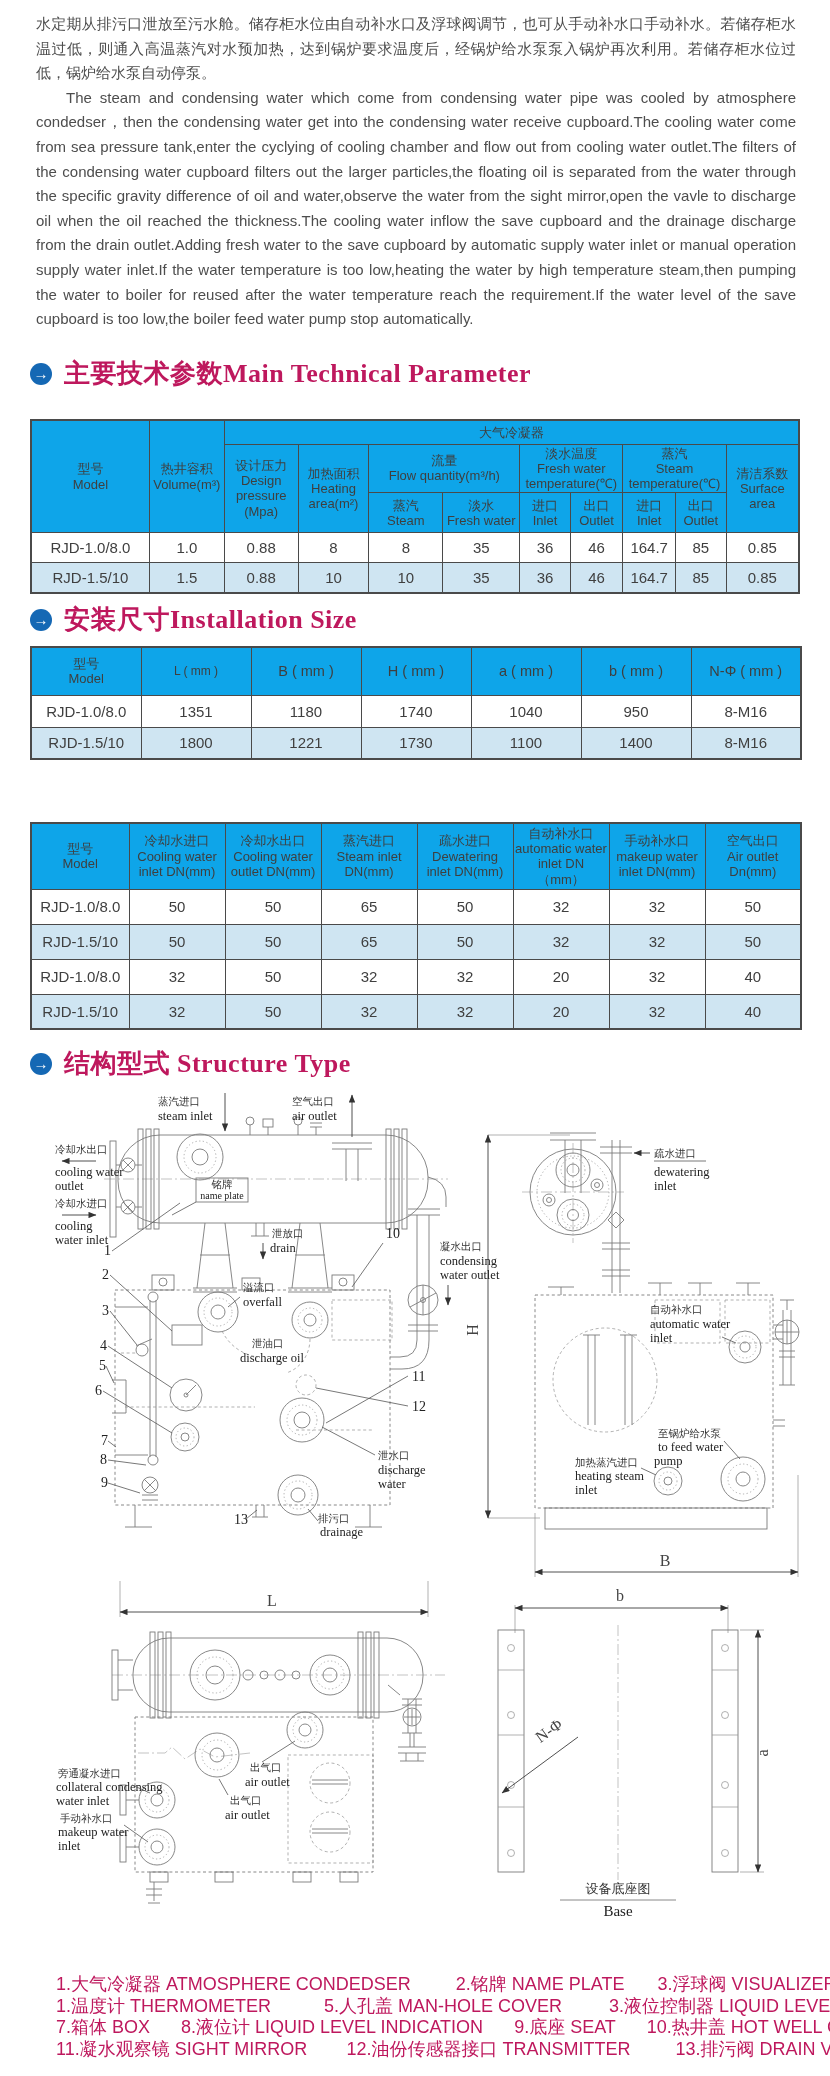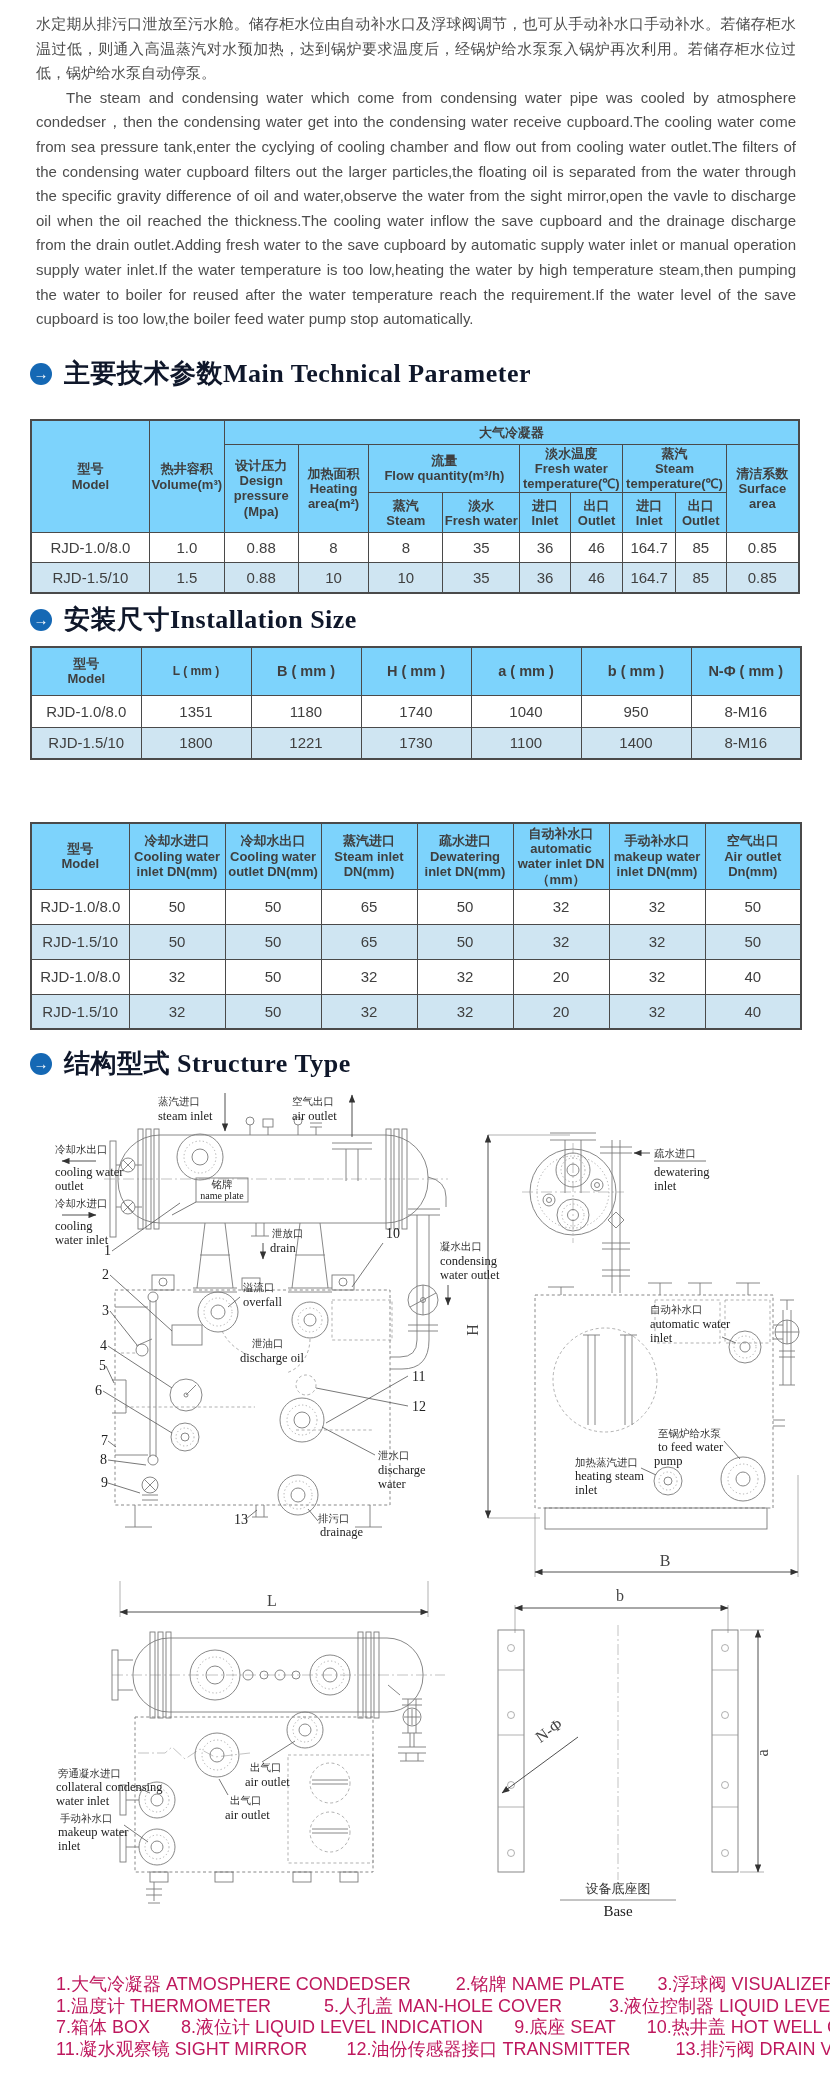--- a/index.html
+++ b/index.html
@@ -8,27 +8,27 @@
   
   .intro{position:absolute;top:12px;left:36px;width:760px;}
   .intro p{margin:0;font-size:15px;line-height:24.6px;text-align:justify;color:#4d4d4d;}
   .intro p.en{text-indent:30px;}
   
   .sec{position:absolute;left:30px;height:32px;white-space:nowrap;}
   .sec .bullet{display:inline-block;width:22px;height:22px;border-radius:50%;
         background:#1568b4;color:#fff;text-align:center;line-height:22px;font-size:15px;
         font-weight:bold;vertical-align:3px;margin-right:12px;}
   .sec h2{display:inline;margin:0;font-family:"Liberation Serif",serif;font-weight:bold;
-        color:#0f172a;font-size:26px;letter-spacing:0.5px;}
+        color:#be185d;font-size:26px;letter-spacing:0.5px;}
   
   table.spec{position:absolute;left:30px;width:770px;border-collapse:collapse;
         table-layout:fixed;background:#fff;border:2px solid #4a4a4a;}
   .spec td{border:1px solid #4a4a4a;text-align:center;vertical-align:middle;
         color:#3f3f3f;padding:1px 1px;overflow:hidden;}
-  .spec .hd{background:#7dd3fc;font-size:13px;line-height:1.18;font-weight:bold;}
+  .spec .hd{background:#0ea5e9;font-size:13px;line-height:1.18;}
   .spec .val{font-size:15px;}
   .spec tr.alt td{background:#cfe5f2;}
   .bl{display:block;}
   
   .diagram{position:absolute;top:1085px;left:0;}
   .ln{fill:none;stroke:#7a7a7a;stroke-width:0.9;}
   .lnt{fill:none;stroke:#8f8f8f;stroke-width:0.7;}
   .dsh{stroke-dasharray:3,2.6;}
   .dot{stroke-dasharray:1.3,2.4;}
   .cl{fill:none;stroke:#9a9a9a;stroke-width:0.6;stroke-dasharray:11,3,2,3;}

